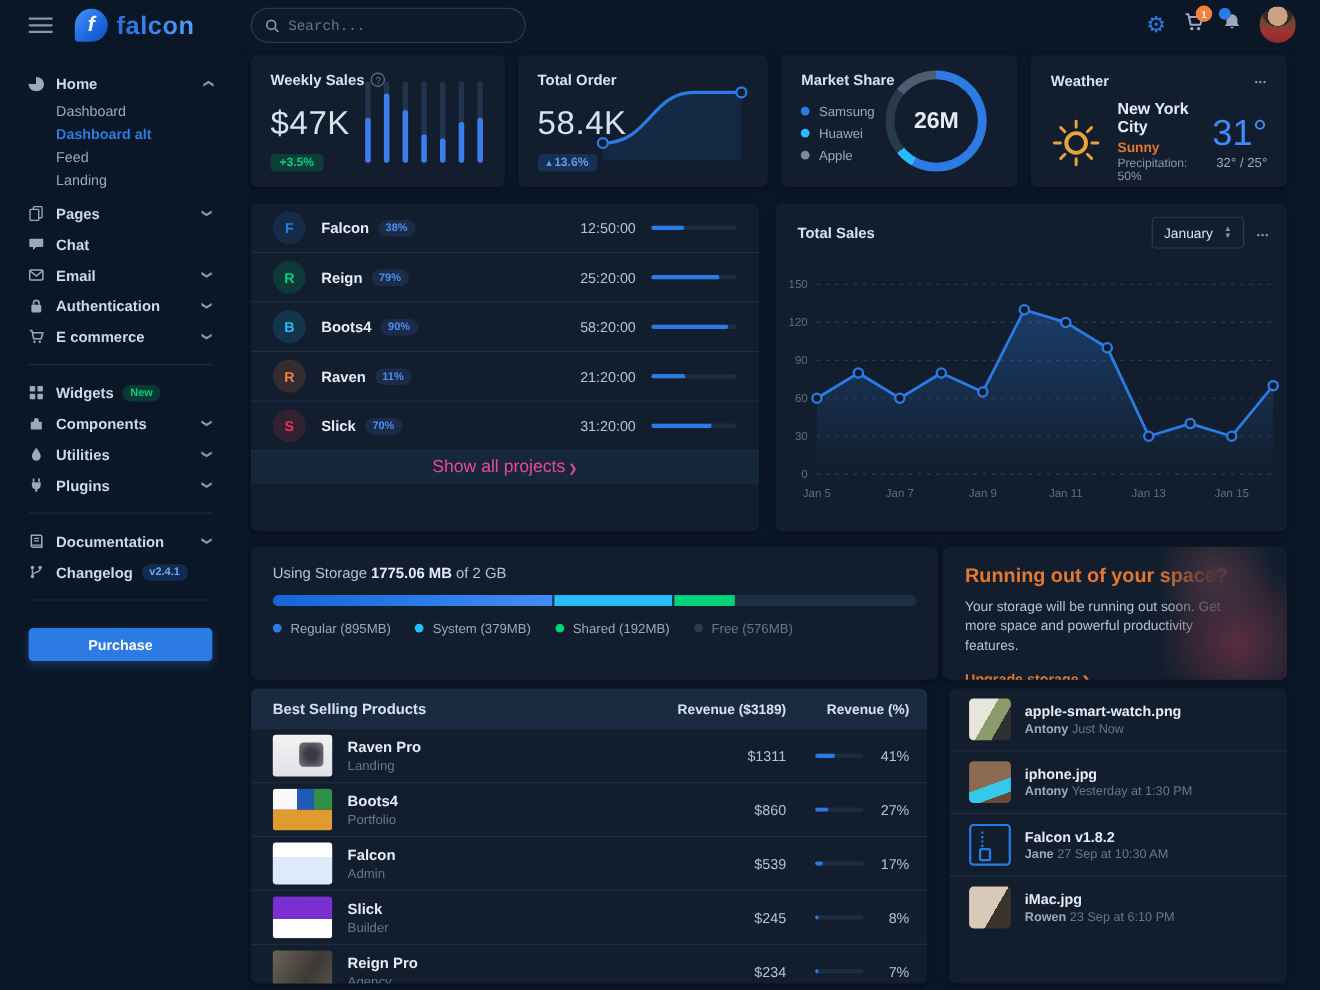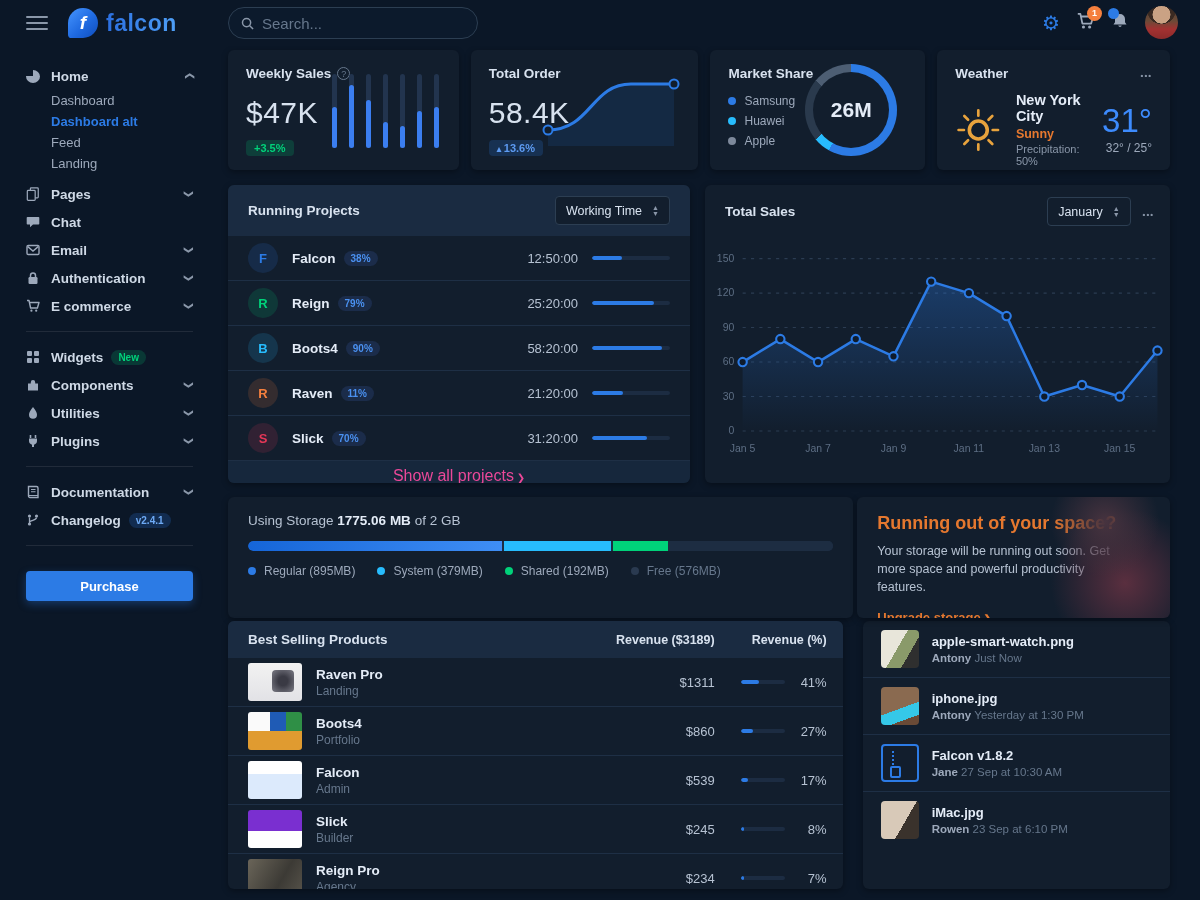--- a/index.html
+++ b/index.html
@@ -14,21 +14,21 @@
   .burger span { display:block; height:2px; background:#8a97a9; margin:4px 0; border-radius:1px;}
   .brand { display:flex; align-items:center; margin-left:20px; cursor:pointer;}
   .brand-mark { width:30px; height:30px; border-radius:50% 50% 50% 12%;
     background:linear-gradient(135deg,#4695ff 0%,#1f6ae1 55%,#0f4dbc 100%);
     color:#fff; font-weight:bold; font-size:19px; display:flex; align-items:center; justify-content:center; font-style:italic;}
   .brand-name { font-size:23px; font-weight:bold; margin-left:8px; letter-spacing:.5px;
     background:linear-gradient(90deg,#2b6fe0,#4fa0f7); -webkit-background-clip:text; background-clip:text; color:transparent;}
   .search { position:absolute; left:228px; top:7px; width:250px; height:32px;
     border:1px solid #2c3e52; border-radius:16px; background:#0c1a2c;
     display:flex; align-items:center; padding:0 12px;}
-  .search input { background:transparent; border:0; outline:none; color:#d8e2ef; font-size:15px; margin-left:8px; width:190px;}
+  .search input { background:transparent; border:0; outline:none; color:#d8e2ef; font-size:13px; margin-left:8px; width:190px;font-family:Liberation Mono, monospace;}
   .search input::placeholder { color:#66778c; }
   .top-icons { position:absolute; right:22px; top:6px; display:flex; align-items:center; gap:16px;}
   .gear { color:#2c7be5; font-size:20px; cursor:pointer; }
   .icon-btn { position:relative; cursor:pointer; }
   .cart-badge { position:absolute; top:-6px; right:-7px; background:#f5803e; color:#fff;
     font-size:9px; font-weight:bold; min-width:15px; height:15px; border-radius:50%;
     display:flex; align-items:center; justify-content:center;}
   .bell-dot { position:absolute; top:-4px; left:-3px; width:11px; height:11px; border-radius:50%; background:#2c7be5;}
   .avatar { width:33px; height:33px; border-radius:50%; cursor:pointer;
     background:
@@ -59,21 +59,21 @@
 
   
   .main { position:absolute; top:46px; left:228px; width:942px; }
   .card { background:#121e2d; border-radius:6px; box-shadow:0 2px 6px rgba(0,0,0,.35); overflow:hidden; }
   .row1 { margin-top:4px; display:grid; grid-template-columns:231fr 228fr 215fr 233fr; gap:12px; }
   .row1 .card { height:120px; padding:14px 18px; position:relative;}
   .row2 { margin-top:15px; display:grid; grid-template-columns:462fr 465fr; gap:15px; }
   .row2 .card { height:298px; }
   .row3 { margin-top:14px; display:grid; grid-template-columns:620fr 310fr; gap:4px; }
   .row3 .card { height:121px; }
-  .row4 { margin-top:3px; display:grid; grid-template-columns:620fr 310fr; gap:20px; }
+  .row4 { margin-top:8px; display:grid; grid-template-columns:620fr 310fr; gap:20px; }
   .row4 .card { height:268px; }
   .card-title { font-size:13.5px; font-weight:bold; color:#d8e2ef; }
   .hstrip { background:#1a2b41; padding:11px 20px; display:flex; align-items:center; }
 
   
   .stat-val { font-size:30px; font-weight:300; color:#d8e2ef; letter-spacing:.5px; margin-top:14px;}
   .badge-soft { display:inline-block; margin-top:10px; font-size:11px; font-weight:bold;
     padding:2px 8px; border-radius:4px;}
   .badge-green { background:rgba(0,210,122,.18); color:#00d27a; }
   .badge-blue  { background:rgba(44,123,229,.2); color:#5d9bf2; }
@@ -444,30 +444,20 @@
         <div class="weather-right">
           <div class="w-temp">31°</div>
           <div class="w-range">32° / 25°</div>
         </div>
       </div>
     </div>
   </div>
 
   <div class="row2">
     <div class="card">
-      <div class="hstrip">
-        <span class="card-title">Running Projects</span>
-        <div class="select-box">
-          <span>Working Time</span>
-          <span class="updown">
-              <span>▲</span>
-              <span>▼</span>
-            </span>
-        </div>
-      </div>
       <div class="proj-row">
         <div class="pavatar" style="background:rgba(44,123,229,.15);color:#2c7be5">F</div>
         <span class="pname">Falcon</span>
         <span class="pbadge">38%</span>
         <span class="ptime">12:50:00</span>
         <div class="pbar">
             <div class="pfill" style="width: 38%;"></div>
           </div>
       </div>
       <div class="proj-row">

